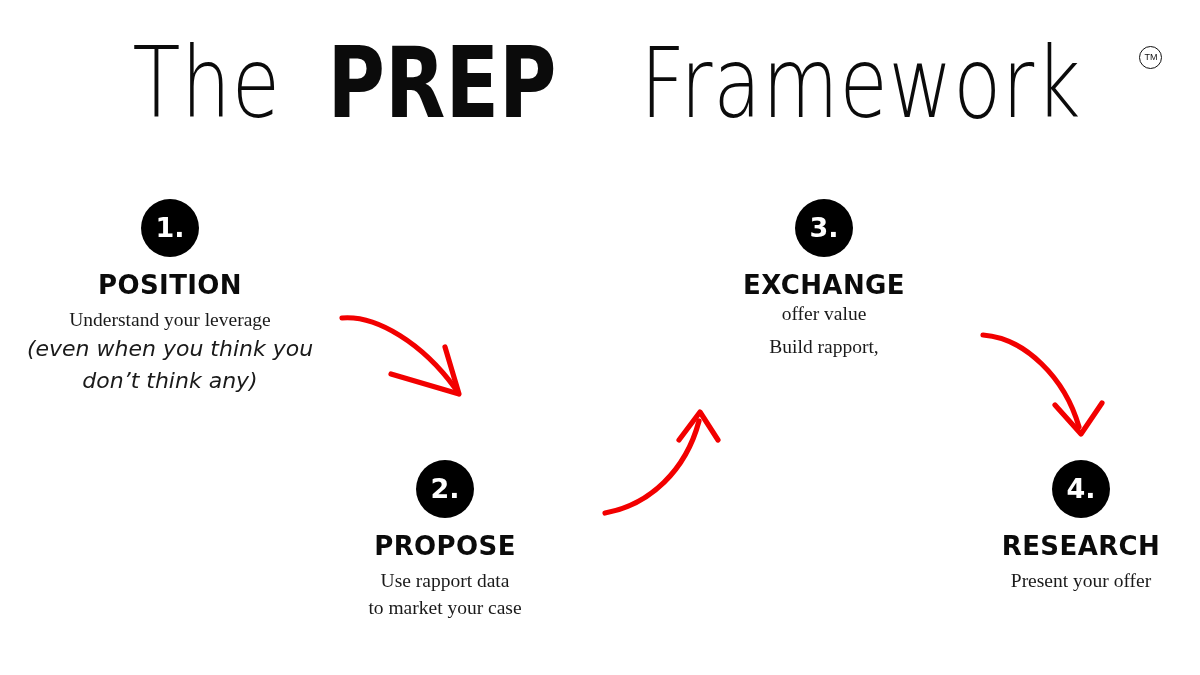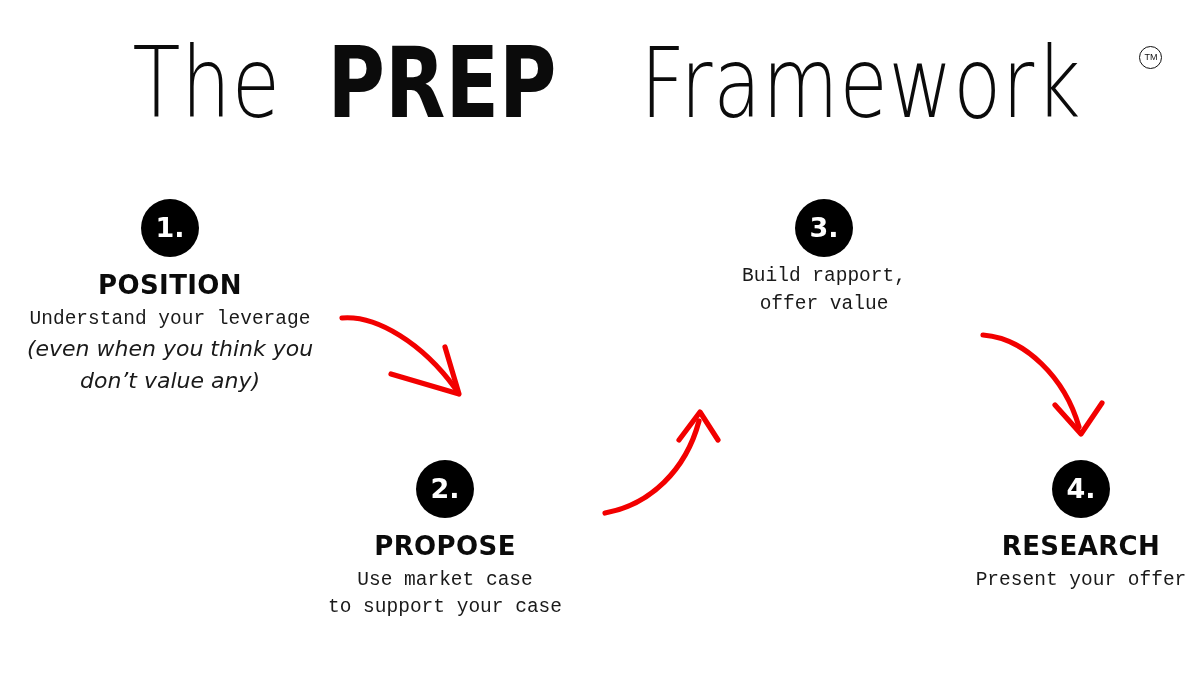--- a/index.html
+++ b/index.html
@@ -90,21 +90,21 @@
     font-family: "DejaVu Sans", sans-serif;
     font-size: 26px;
     font-weight: 800;
     letter-spacing: 0.4px;
     color: #0b0b0b;
     white-space: nowrap;
     line-height: 1.1;
   }
   .step-desc {
     margin-top: 6px;
-    font-family: Liberation Mono, monospace;
+    font-family: Liberation Serif, serif;
     font-size: 19.5px;
     font-weight: 400;
     color: #1a1a1a;
     line-height: 1.42;
     white-space: nowrap;
   }
   .step-note {
     font-family: "DejaVu Sans", sans-serif;
     font-size: 22px;
     font-style: italic;
@@ -158,34 +158,35 @@
       <path d="M958,335 C1000,338 1040,378 1054,427" fill="none" stroke="#F20000" stroke-width="5.2" stroke-linecap="round"></path>
       <path d="M1030,405 L1056,434 L1077,403" fill="none" stroke="#F20000" stroke-width="5.2" stroke-linecap="round" stroke-linejoin="round"></path>
     </g>
   </svg>
 
   <div class="step" id="step-1">
     <div class="badge">1.</div>
     <div class="step-title">POSITION</div>
     <div class="step-desc">Understand your leverage</div>
     <div class="step-note">(even when you think you</div>
-    <div class="step-note">don’t value any)</div>
+    <div class="step-note">don’t think any)</div>
   </div>
 
   <div class="step" id="step-2">
     <div class="badge">2.</div>
     <div class="step-title">PROPOSE</div>
-    <div class="step-desc">Use market case</div>
-    <div class="step-desc" style="margin-top:0">to support your case</div>
+    <div class="step-desc">Use rapport data</div>
+    <div class="step-desc" style="margin-top:0">to market your case</div>
   </div>
 
   <div class="step" id="step-3">
     <div class="badge">3.</div>
+    <div class="step-title">EXCHANGE</div>
+    <div class="step-desc" style="margin-top:0">offer value</div>
     <div class="step-desc">Build rapport,</div>
-    <div class="step-desc" style="margin-top:0">offer value</div>
   </div>
 
   <div class="step" id="step-4">
     <div class="badge">4.</div>
     <div class="step-title">RESEARCH</div>
     <div class="step-desc">Present your offer</div>
   </div>
 
 </div>
 

